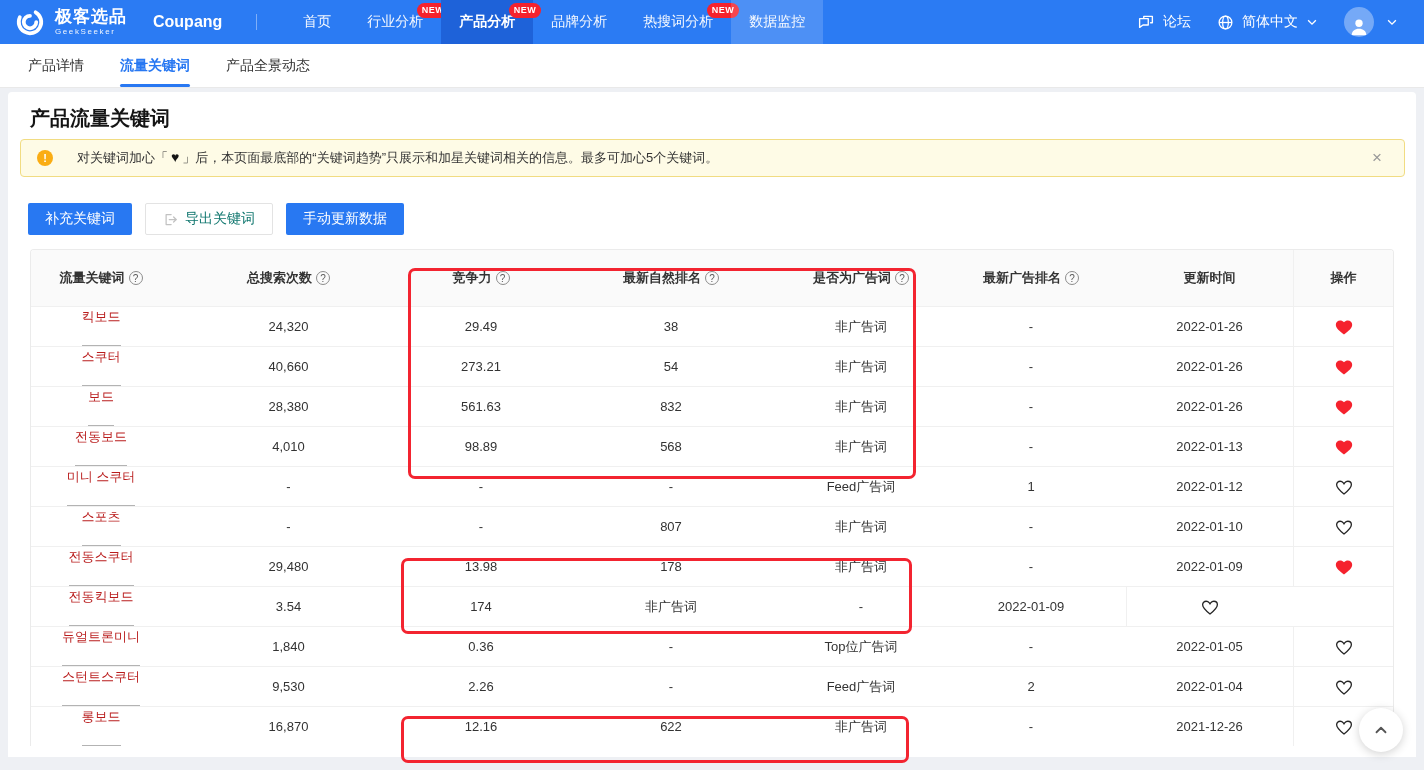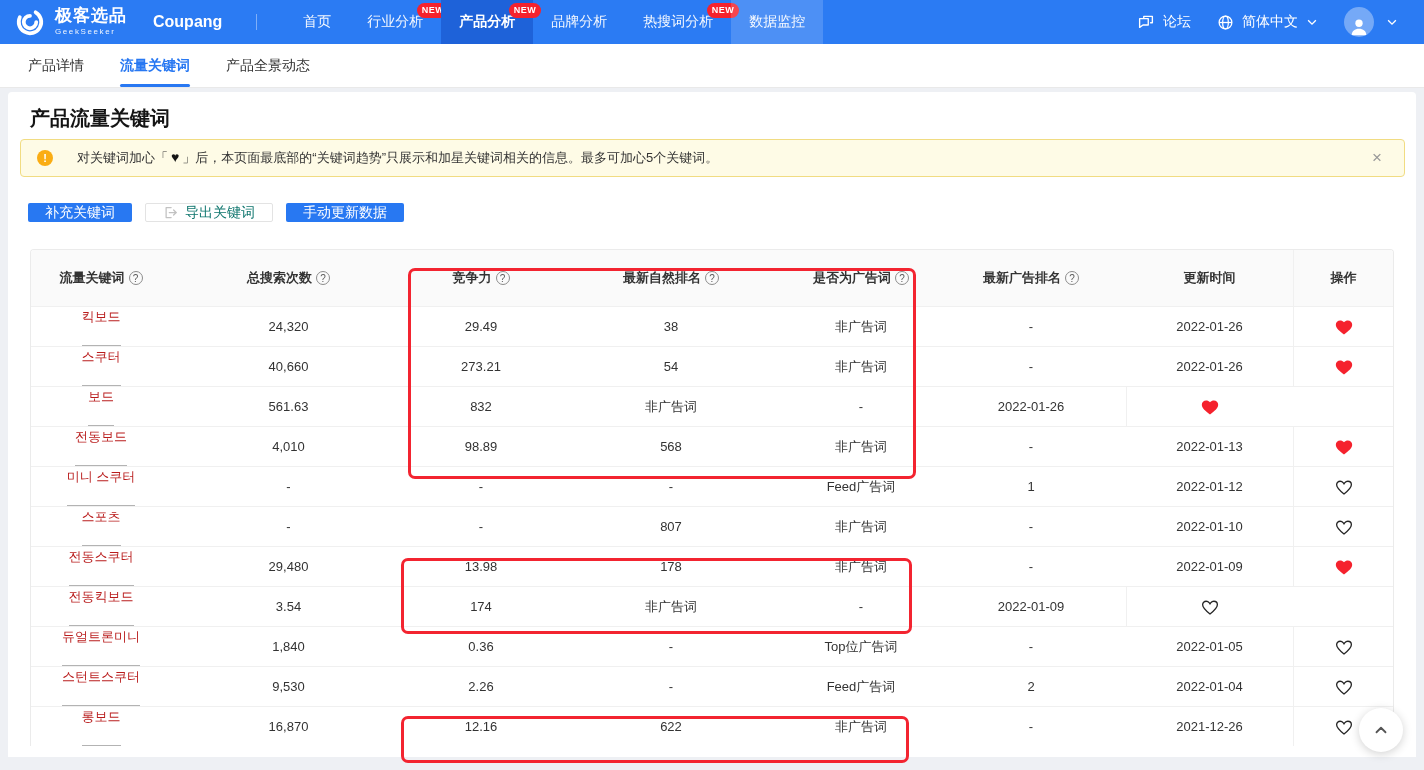--- a/index.html
+++ b/index.html
@@ -5,21 +5,21 @@
   * { margin:0; padding:0; box-sizing:border-box; }
   html,body { width:1424px; height:770px; overflow:hidden; }
   body { font-family:"Liberation Sans", sans-serif; background:#eef0f4; position:relative; }
 
   
   .navbar { position:absolute; left:0; top:0; width:1424px; height:44px; background:#2b7bf3;
             display:flex; align-items:stretch; color:#fff; z-index:10; }
   .brand { display:flex; align-items:center; gap:9px; padding-left:14px; cursor:pointer; }
   .logo-icon { width:32px; height:32px; display:flex; align-items:center; justify-content:center; }
   .brand-text { display:flex; flex-direction:column; line-height:1; }
-  .brand-name { font-size:17px; font-weight:bold; letter-spacing:1px;font-family:Liberation Mono, monospace; }
+  .brand-name { font-size:17px; font-weight:bold; letter-spacing:1px; }
   .brand-sub { font-size:8px; letter-spacing:1.6px; opacity:.92; margin-top:3px; }
   .site-name { margin-left:26px; font-size:16px; font-weight:600; display:flex; align-items:center; }
   .nav-divider { width:1px; height:16px; background:rgba(255,255,255,.4); margin:14px 28px 0 34px; }
   .menu { display:flex; align-items:stretch; }
   .menu-item { position:relative; display:flex; align-items:center; padding:0 18px; font-size:14px;
                color:rgba(255,255,255,.95); cursor:pointer; white-space:nowrap; }
   .menu-item.active { background:#1e62d9; font-weight:bold; color:#fff; }
   .menu-item.highlight { background:rgba(255,255,255,.16); }
   .new-badge { position:absolute; top:3px; right:-8px; background:#f5222d; color:#fff; font-size:9px;
                line-height:1; padding:3px 5px; border-radius:8px; font-weight:bold; letter-spacing:.5px; }
@@ -44,21 +44,21 @@
 
   .notice { position:absolute; left:12px; top:47px; width:1385px; height:38px; background:#fefbe6;
             border:1px solid #f1dc82; border-radius:4px; display:flex; align-items:center;
             padding:0 16px; font-size:13px; color:#333; }
   .warn-icon { width:16px; height:16px; border-radius:50%; background:#faad14; color:#fff; font-size:11px;
                font-weight:bold; display:flex; align-items:center; justify-content:center; margin-right:24px; flex:none; }
   .notice-heart { font-size:14px; margin:0 3px; color:#141414; }
   .notice-close { margin-left:auto; color:#999; font-size:17px; cursor:pointer; padding:0 6px; }
 
   .toolbar { position:absolute; left:20px; top:111px; display:flex; gap:13px; }
-  .btn { height:19px; border-radius:2px; font-size:14px; padding:0 17px; border:none; cursor:pointer;
+  .btn { height:32px; border-radius:2px; font-size:14px; padding:0 17px; border:none; cursor:pointer;
          font-family:inherit; display:flex; align-items:center; gap:7px; }
   .btn.primary { background:#2878f2; color:#fff; }
   .btn.ghost-disabled { background:#fff; border:1px solid #e3e3e3; color:#0f766e; cursor:not-allowed; }
 
   
   .table { position:absolute; left:22px; top:157px; width:1364px; border:1px solid #ebebeb; border-bottom:none;
            border-radius:4px 4px 0 0; overflow:hidden; background:#fff; }
   .trow { display:grid; grid-template-columns:140px 235px 150px 230px 150px 190px 167px 100px; }
   .thead { background:#fafafa; height:56px; }
   .thead .cell { font-weight:bold; color:#333; }
@@ -259,20 +259,21 @@
             <svg width="20" height="18" viewBox="0 0 24 22">
               <path d="M12 20.3C6.6 16 2 12.6 2 8.3 2 5.3 4.3 3 7.3 3c1.7 0 3.4.8 4.7 2.3C13.3 3.8 15 3 16.7 3 19.7 3 22 5.3 22 8.3c0 4.3-4.6 7.7-10 12z" fill="#f5222d"></path>
             </svg>
           </span>
         </div>
       </div>
       <div class="trow tbody-row">
         <div class="cell">
           <span class="kw">보드</span>
         </div>
+        <div class="cell">28,380</div>
         <div class="cell">561.63</div>
         <div class="cell">832</div>
         <div class="cell">非广告词</div>
         <div class="cell">-</div>
         <div class="cell">2022-01-26</div>
         <div class="cell op">
           <span class="heart-btn">
             <svg width="20" height="18" viewBox="0 0 24 22">
               <path d="M12 20.3C6.6 16 2 12.6 2 8.3 2 5.3 4.3 3 7.3 3c1.7 0 3.4.8 4.7 2.3C13.3 3.8 15 3 16.7 3 19.7 3 22 5.3 22 8.3c0 4.3-4.6 7.7-10 12z" fill="#f5222d"></path>
             </svg>

